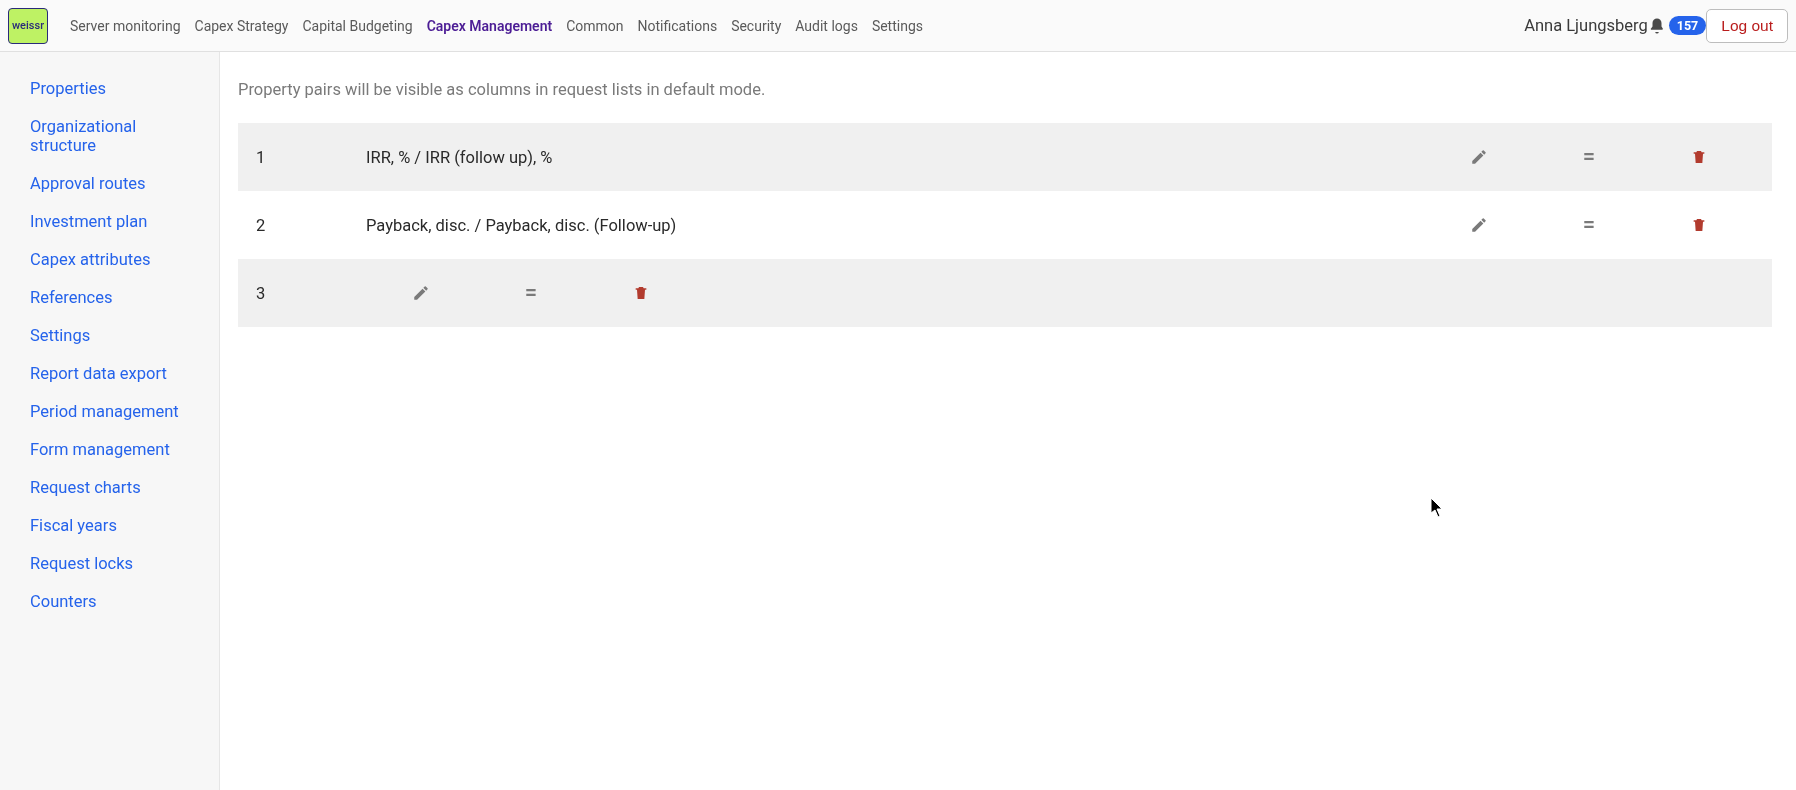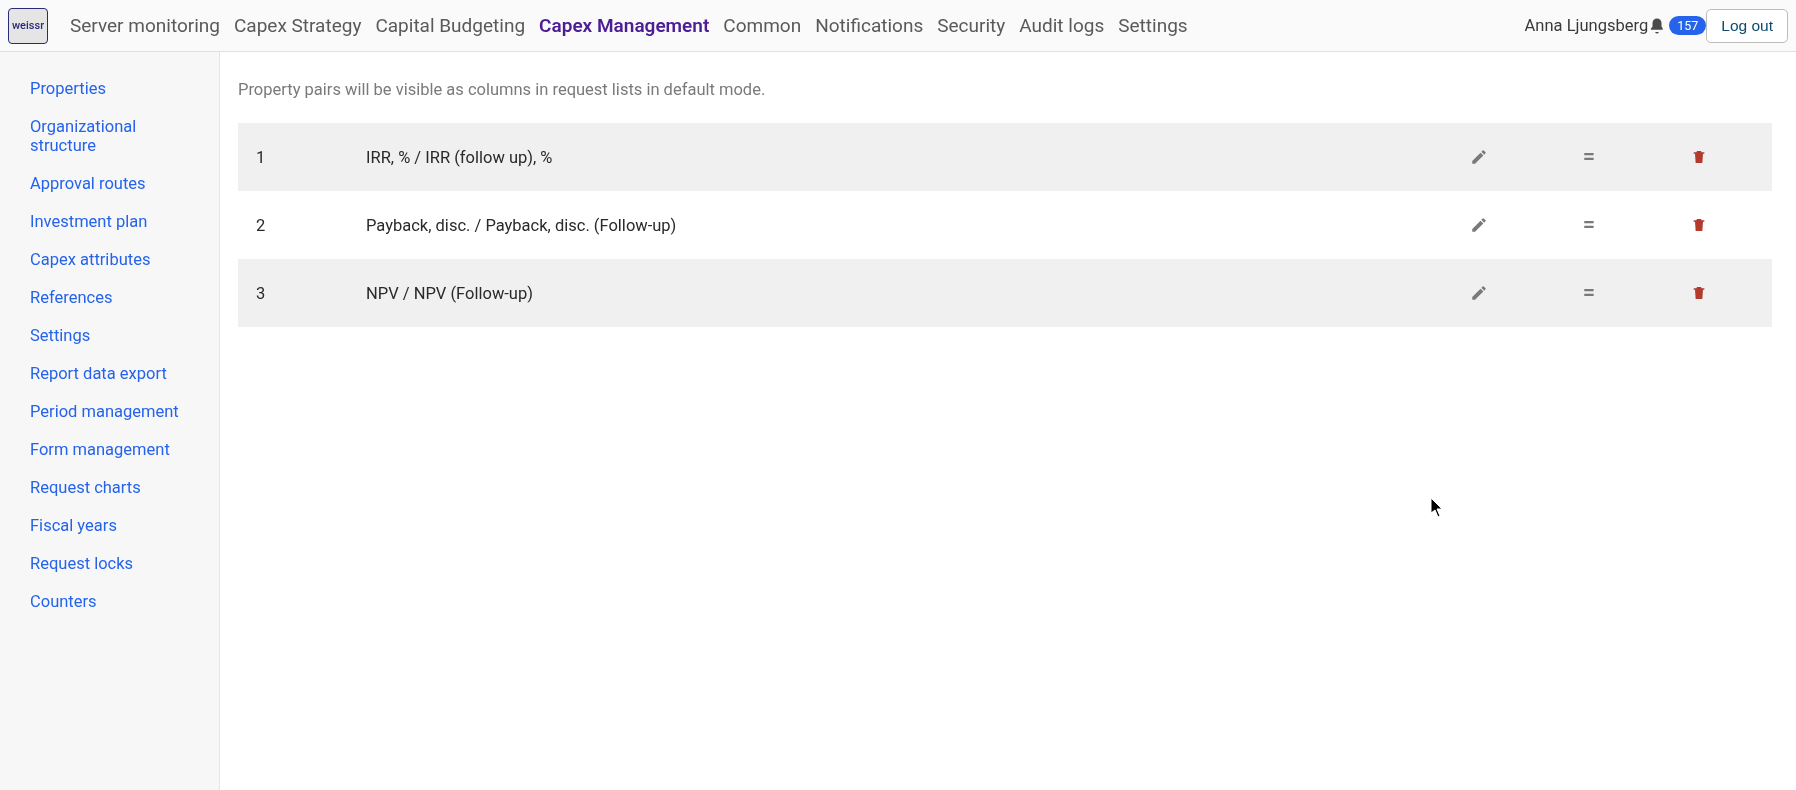--- a/index.html
+++ b/index.html
@@ -26,31 +26,31 @@
       height: 36px;
       border: 1px solid #2a2a7a;
       border-radius: 4px;
       display: flex;
       align-items: center;
       justify-content: center;
       color: #2a2a7a;
       font-size: 11px;
       font-weight: 500;
       margin-right: 22px;
-      background: #e5e5e5;
+      background: #bef264;
     }
     .topnav {
       display: flex;
       gap: 14px;
       flex: 1;
     }
     .topnav-item {
       color: #5a5a5a;
       cursor: pointer;
-      font-size: 19px;
+      font-size: 14px;
       padding: 4px 0;
     }
     .topnav-item.active {
       color: #4c1d95;
       font-weight: 600;
     }
     .topbar-right {
       display: flex;
       align-items: center;
     }
@@ -66,31 +66,31 @@
     }
     .bell-icon {
       width: 18px;
       height: 18px;
       fill: #4a4a4a;
     }
     .badge {
       background: #2563eb;
       color: #fff;
       font-size: 12.5px;
-      font-weight: 400;
+      font-weight: 700;
       padding: 2px 8px;
       border-radius: 10px;
     }
     .logout-btn {
       border: 1px solid #bdbdbd;
       background: #fff;
       padding: 7px 14px;
       border-radius: 5px;
       font-size: 15.5px;
-      color: #0c4a6e;
+      color: #b91c1c;
       cursor: pointer;
     }
     .layout {
       display: flex;
       height: calc(100vh - 52px);
       background: #f7f7f7;
     }
     .sidebar {
       width: 220px;
       background: #f7f7f7;
@@ -262,21 +262,20 @@
           <div class="col-action">
             <span class="icon-btn">
               <svg class="trash-icon" viewBox="0 0 24 24">
                 <path d="M6 7h12l-1 14H7L6 7zm3-4h6l1 2h4v2H4V5h4l1-2z"></path>
               </svg>
             </span>
           </div>
         </div>
         <div class="row">
           <div class="col-num">3</div>
-          <div class="col-label">NPV / NPV (Follow-up)</div>
           <div class="col-action">
             <span class="icon-btn">
               <svg class="pencil-icon" viewBox="0 0 24 24">
                 <path d="M3 17.25V21h3.75L17.81 9.94l-3.75-3.75L3 17.25zM20.71 7.04a1 1 0 0 0 0-1.41l-2.34-2.34a1 1 0 0 0-1.41 0l-1.83 1.83 3.75 3.75 1.83-1.83z"></path>
               </svg>
             </span>
           </div>
           <div class="col-action">
             <span class="equals">=</span>
           </div>

